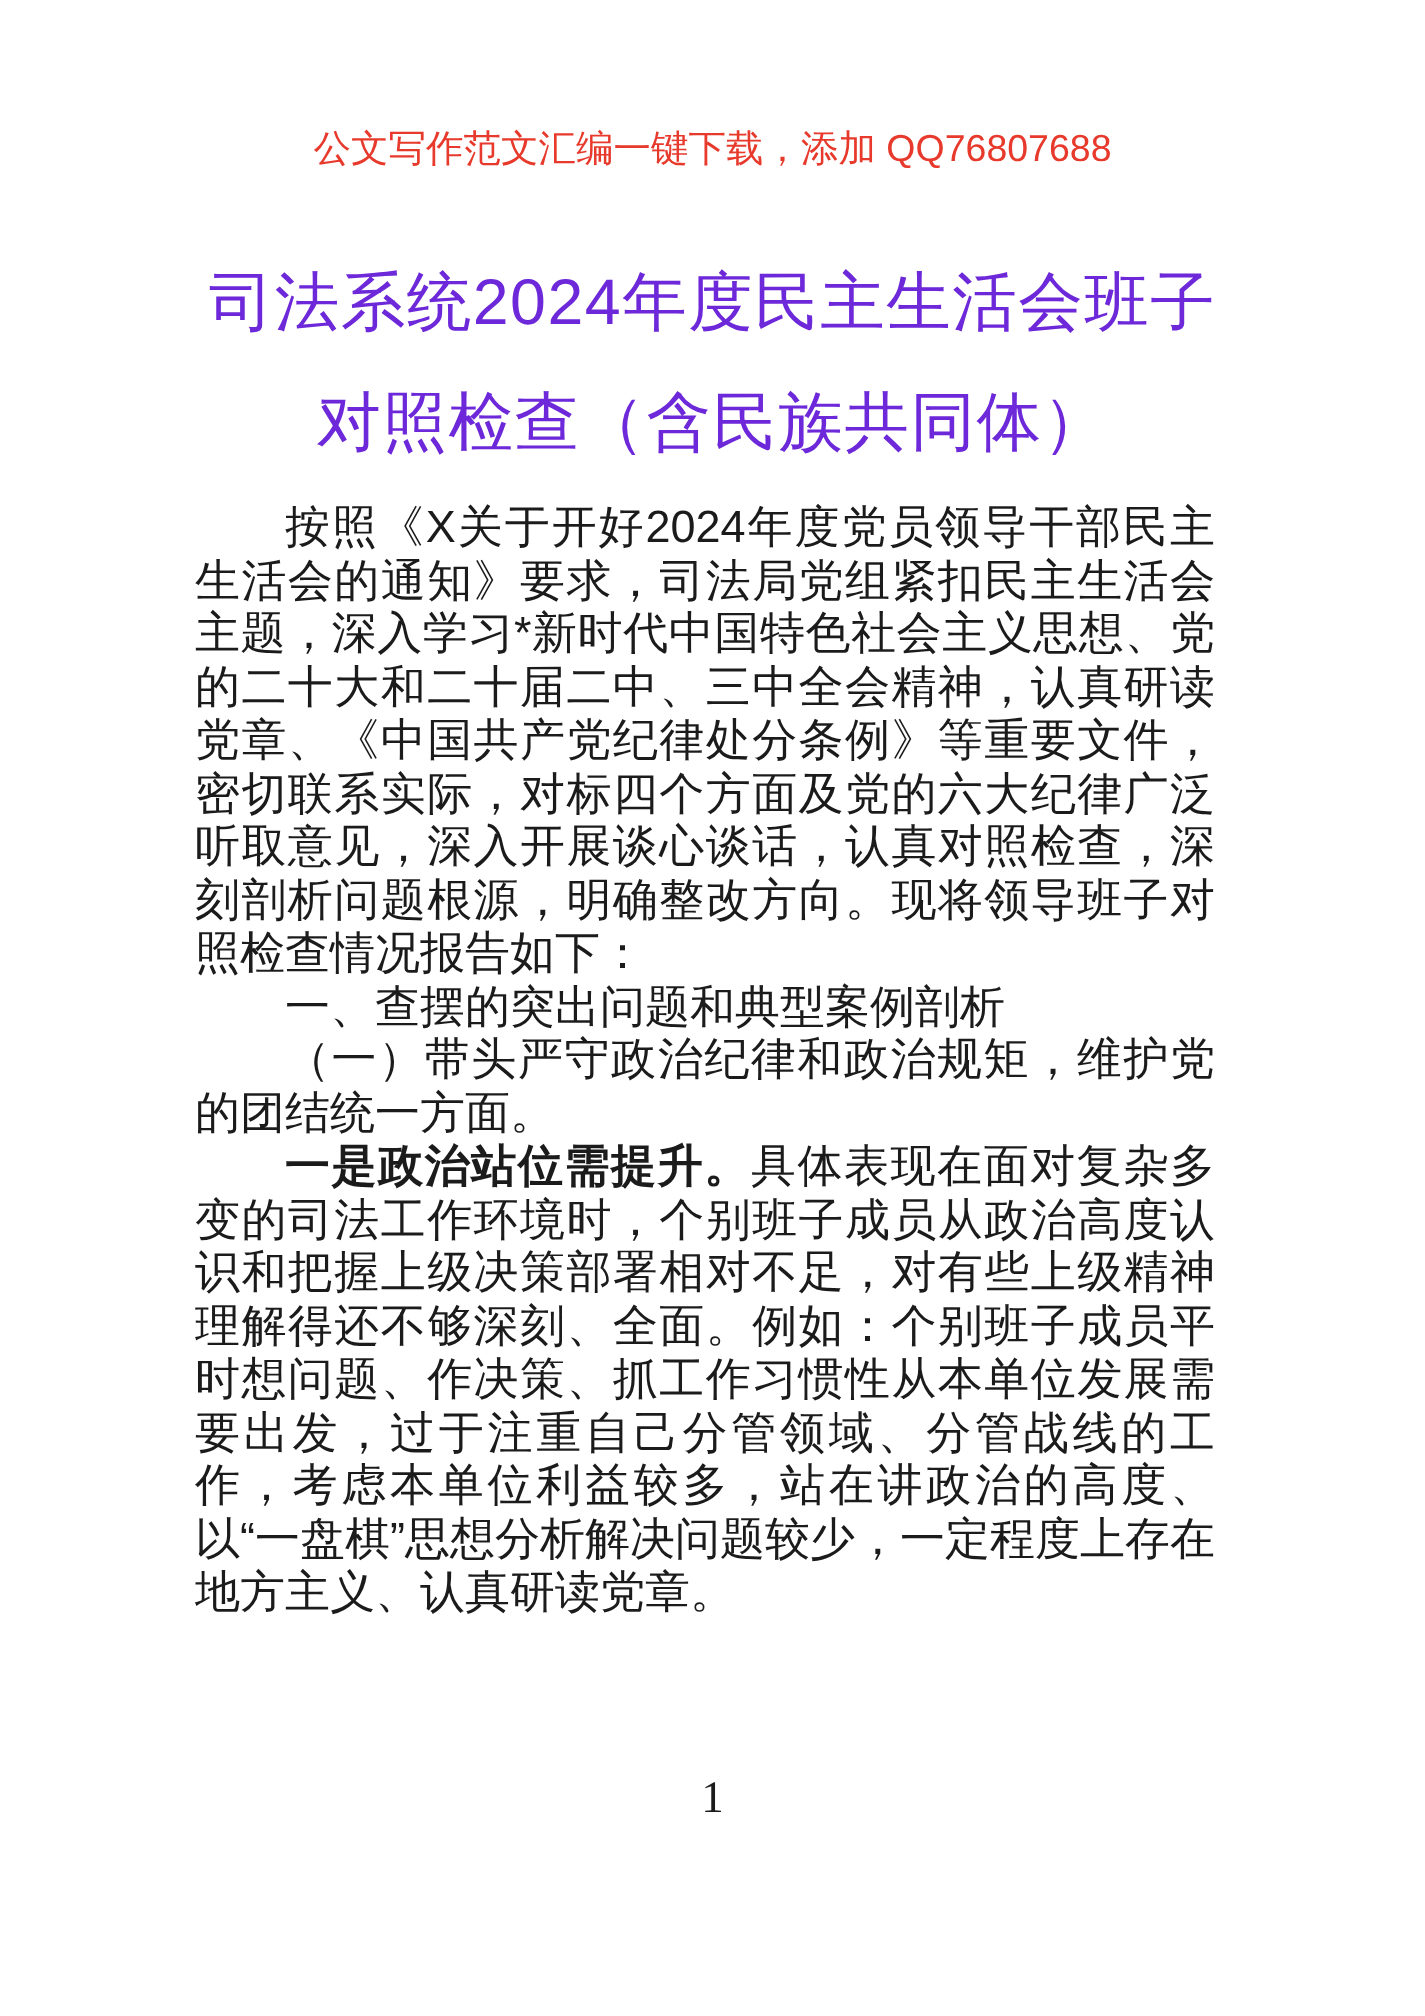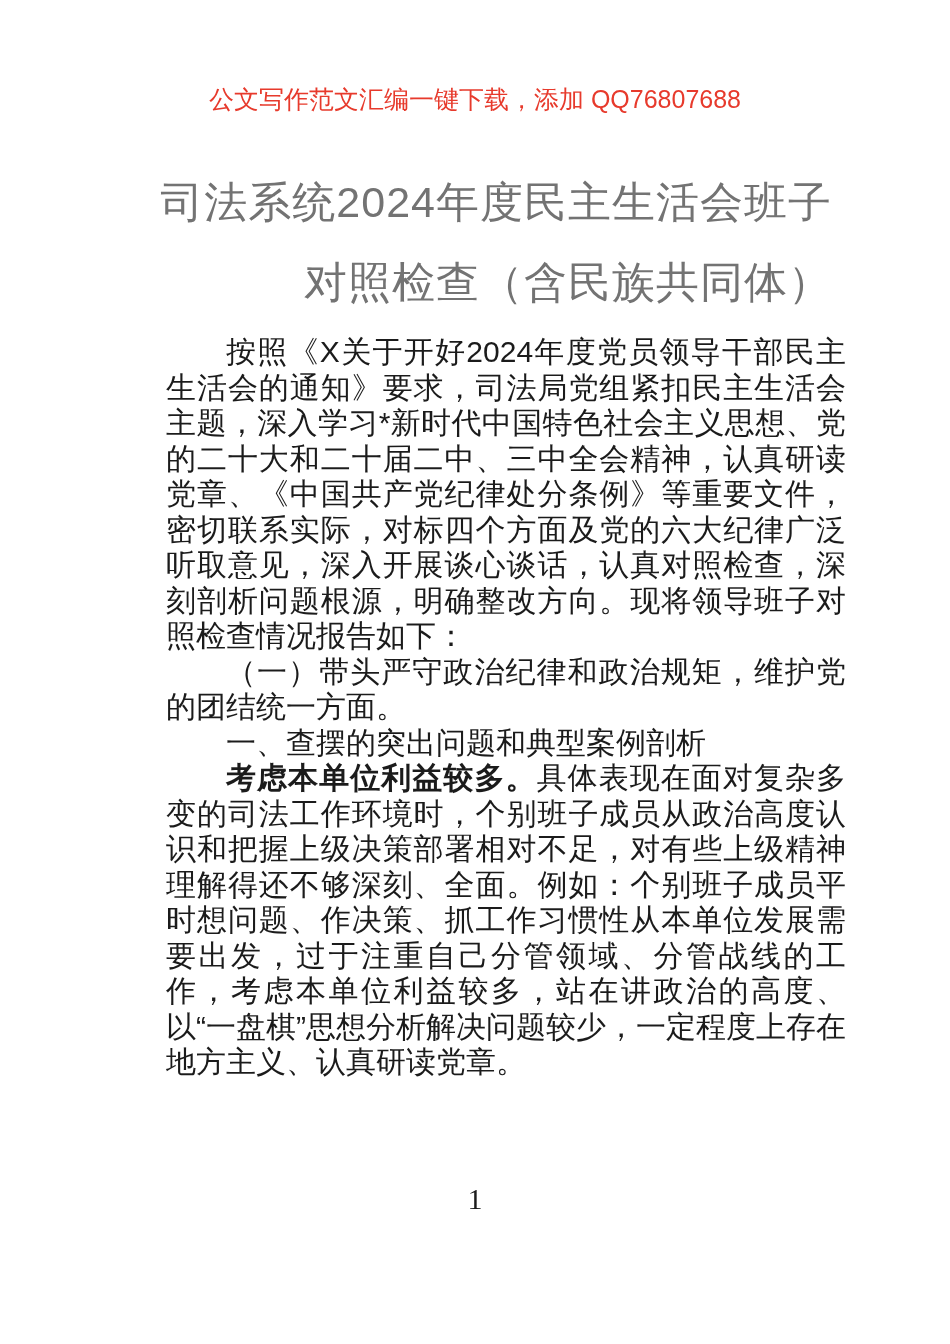--- a/index.html
+++ b/index.html
@@ -24,38 +24,37 @@
     font-size: 25px;
     line-height: 30px;
     font-family: "Liberation Sans", sans-serif;
   }
   .doc-title {
     position: absolute;
     top: 162px;
     left: 118px;
     width: 714px;
     margin: 0;
-    text-align: right;
+    text-align: center;
     font-size: 43px;
     line-height: 80px;
     font-weight: normal;
     letter-spacing: 1px;
-    color: #737373;
+    color: #6d28d9;
     font-family: "Liberation Sans", sans-serif;
   }
   .body-text {
     position: absolute;
     top: 334px;
     left: 130px;
     width: 680px;
     font-size: 30px;
     line-height: 35.5px;
     text-align: justify;
     color: #1b1b1b;
-    margin-left: 36px;
   }
   .para {
     margin: 0;
     padding: 0;
     text-indent: 2em;
   }
   .run { font-weight: normal; }
   .run.bold { font-weight: bold; }
   .page-number {
     position: absolute;
@@ -71,18 +70,18 @@
 </style>
 </head>
 <body style="background: rgb(255, 255, 255);">
 
 <div class="notice" style="color: rgb(231, 58, 44);">公文写作范文汇编一键下载，添加 QQ76807688</div>
 
 <h1 class="doc-title">司法系统2024年度民主生活会班子对照检查（含民族共同体）</h1>
 
 <div class="body-text">
     <p class="para"><span class="run">按照《X关于开好2024年度党员领导干部民主生活会的通知》要求，司法局党组紧扣民主生活会主题，深入学习*新时代中国特色社会主义思想、党的二十大和二十届二中、三中全会精神，认真研读党章、《中国共产党纪律处分条例》等重要文件，密切联系实际，对标四个方面及党的六大纪律广泛听取意见，深入开展谈心谈话，认真对照检查，深刻剖析问题根源，明确整改方向。现将领导班子对照检查情况报告如下：</span></p>
+    <p class="para"><span class="run">一、查摆的突出问题和典型案例剖析</span></p>
     <p class="para"><span class="run">（一）带头严守政治纪律和政治规矩，维护党的团结统一方面。</span></p>
-    <p class="para"><span class="run">一、查摆的突出问题和典型案例剖析</span></p>
-    <p class="para"><span class="run bold">考虑本单位利益较多。</span><span class="run">具体表现在面对复杂多变的司法工作环境时，个别班子成员从政治高度认识和把握上级决策部署相对不足，对有些上级精神理解得还不够深刻、全面。例如：个别班子成员平时想问题、作决策、抓工作习惯性从本单位发展需要出发，过于注重自己分管领域、分管战线的工作，考虑本单位利益较多，站在讲政治的高度、以“一盘棋”思想分析解决问题较少，一定程度上存在地方主义、认真研读党章。</span></p>
+    <p class="para"><span class="run bold">一是政治站位需提升。</span><span class="run">具体表现在面对复杂多变的司法工作环境时，个别班子成员从政治高度认识和把握上级决策部署相对不足，对有些上级精神理解得还不够深刻、全面。例如：个别班子成员平时想问题、作决策、抓工作习惯性从本单位发展需要出发，过于注重自己分管领域、分管战线的工作，考虑本单位利益较多，站在讲政治的高度、以“一盘棋”思想分析解决问题较少，一定程度上存在地方主义、认真研读党章。</span></p>
   </div>
 
 <div class="page-number">1</div>
 
 </body></html>

